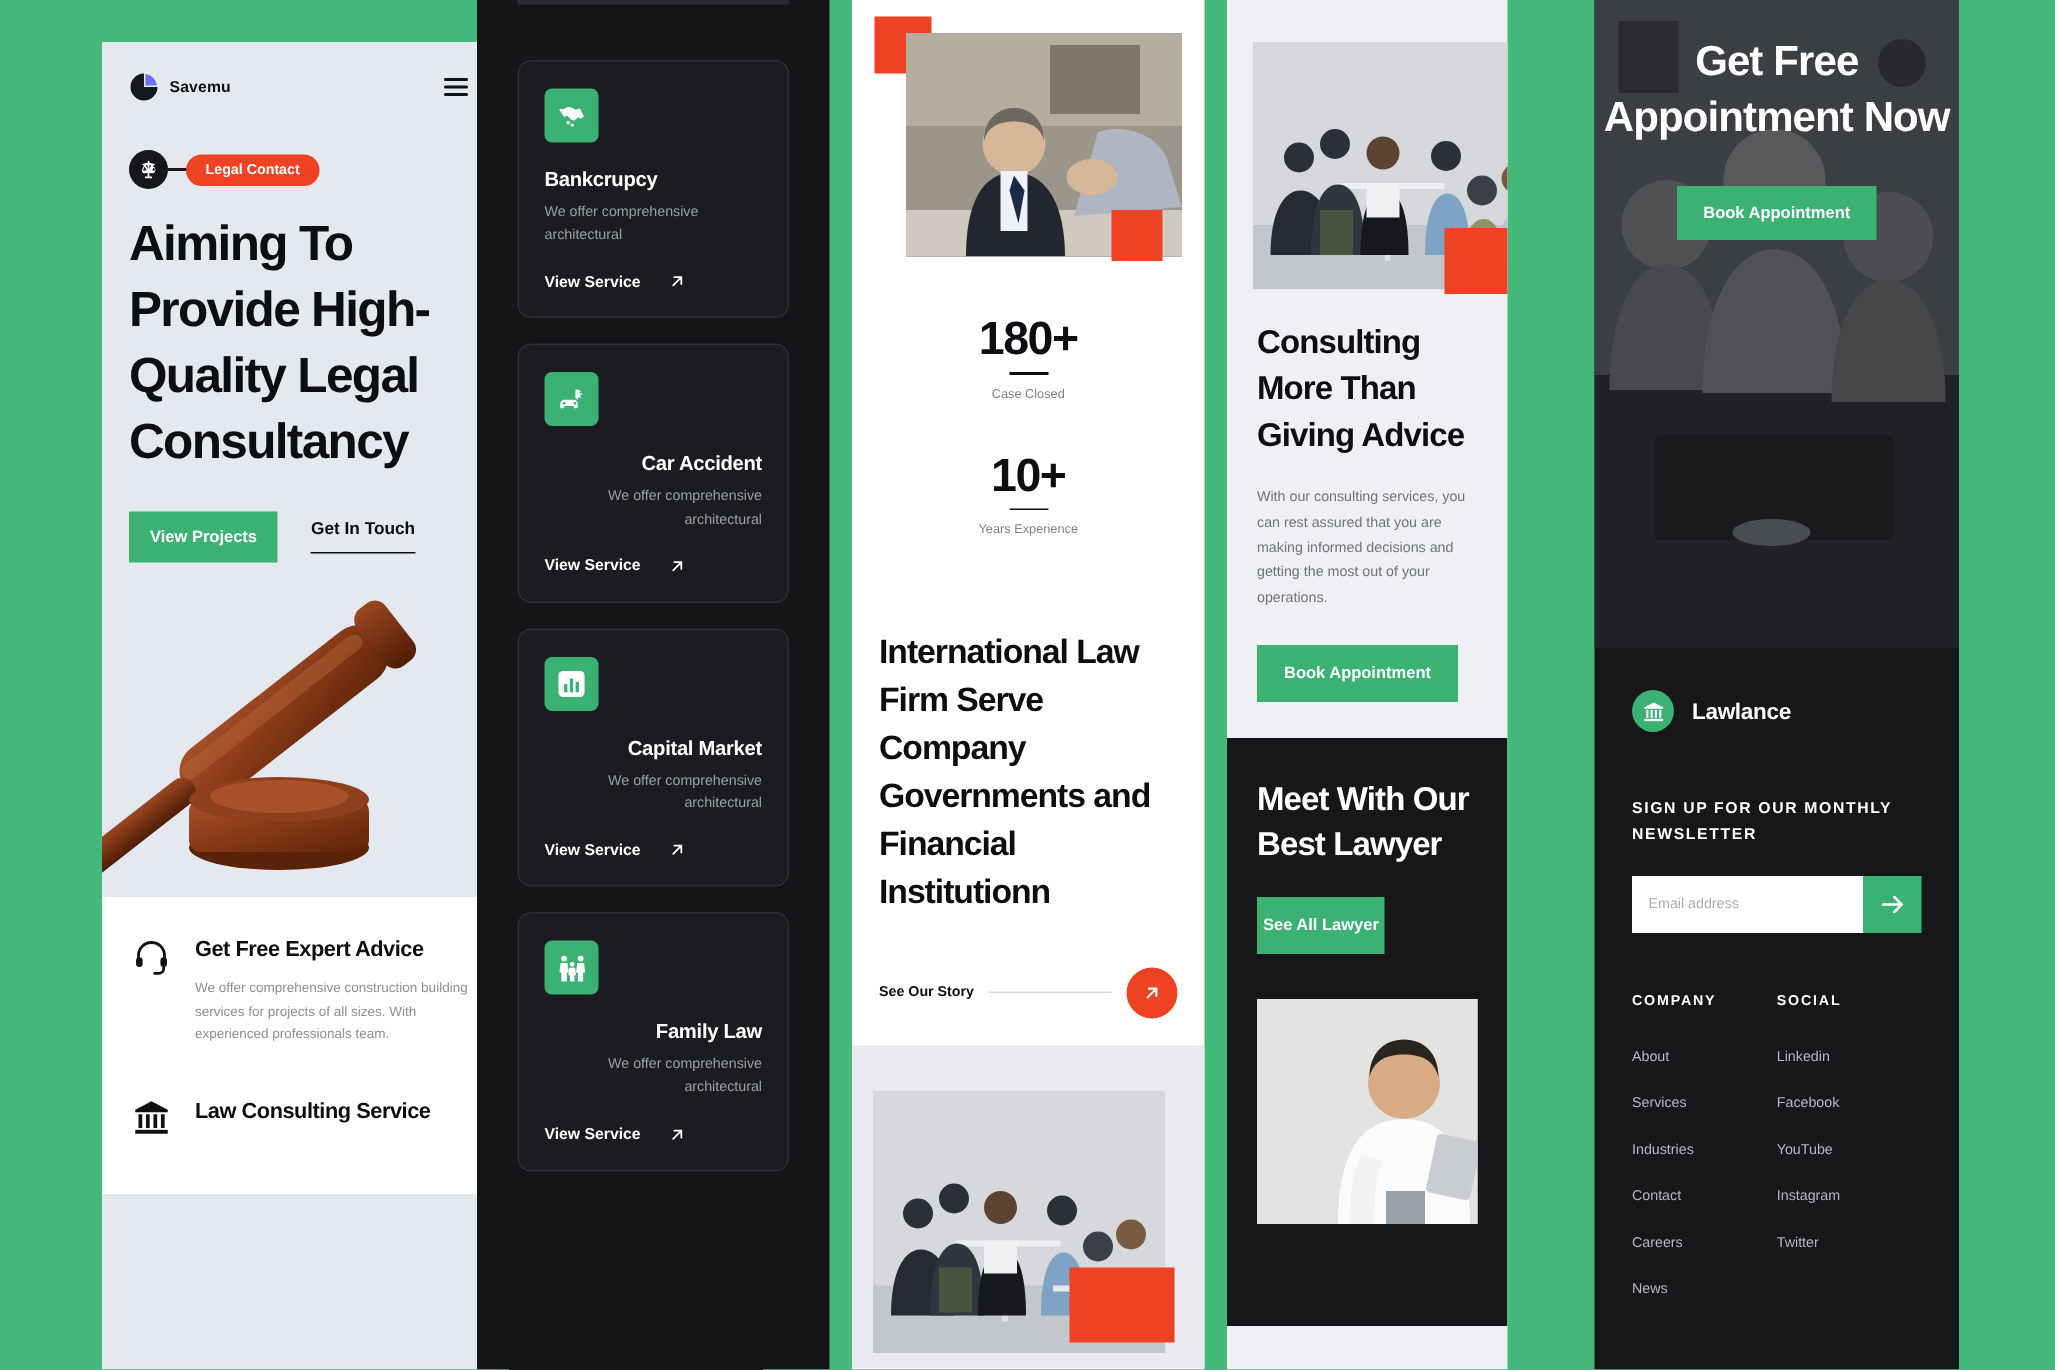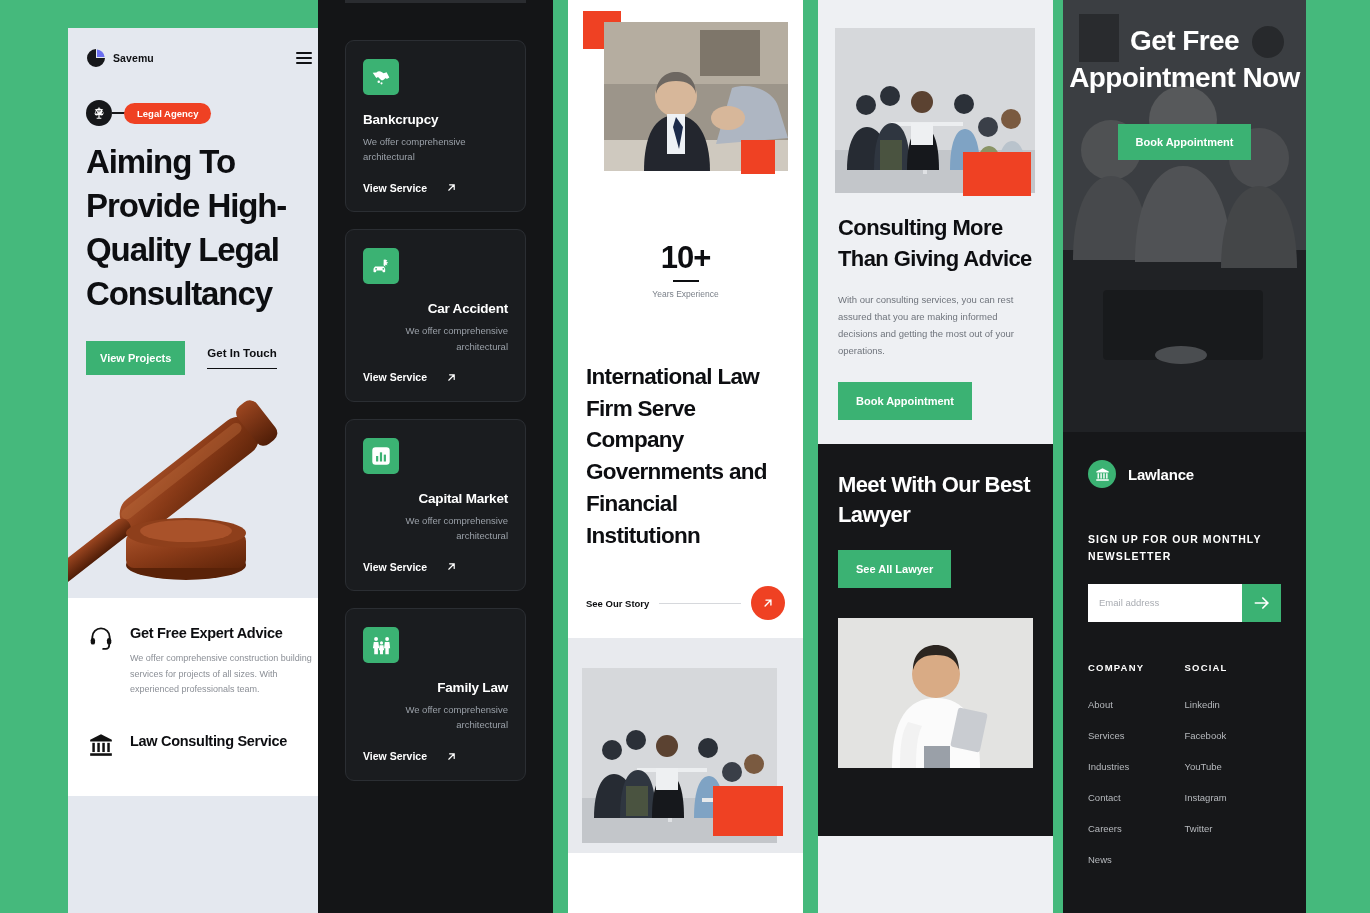--- a/index.html
+++ b/index.html
@@ -65,21 +65,21 @@
   .stat-rule { width:26px; height:1.6px; background:#0d0e11; margin:4px auto 0 auto; }
   .stat-lbl { font-size:8.5px; color:#7b8089; margin-top:7px; }
   .p3-h2 { font-size:22.5px; line-height:1.42; font-weight:600; color:#0d0e11; letter-spacing:-.7px; padding:0 18px; }
   .story-row { display:flex; align-items:center; gap:0; padding:0 18px; margin-top:34px; }
   .story-lbl { font-size:9.5px; font-weight:700; color:#0d0e11; white-space:nowrap; }
   .story-line { flex:1; height:1px; background:#d6d8dc; margin:0 10px; }
   .story-btn { width:34px; height:34px; border-radius:50%; background:#ef4123; display:flex; align-items:center; justify-content:center; flex:none; cursor:pointer; }
   .p3-bottom { background:#e8eaee; margin-top:18px; height:215px; position:relative; }
 
   
-  #panel4 { left:818px; top:0px; width:235px; height:913px; background:#eef0f3; }
+  #panel4 { left:818px; top:0px; width:187px; height:913px; background:#eef0f3; }
   .p4-imgwrap { position:relative; height:212px; }
   .p4-body { padding:0 20px; }
   .p4-h2 { font-size:22px; line-height:1.42; font-weight:600; color:#0d0e11; letter-spacing:-.6px; }
   .p4-p { font-size:9.5px; line-height:1.78; color:#6f747c; margin-top:18px; }
   .p4-dark { background:#161719; margin-top:24px; padding:26px 20px 22px 20px; height:392px; }
   .p4-h3 { font-size:22px; line-height:1.36; font-weight:700; color:#fff; letter-spacing:-.6px; }
   .p4-photo2 { margin-top:30px; height:150px; background:#dfe1e4; position:relative; overflow:hidden; }
 
   
   #panel5 { left:1063px; top:0px; width:243px; height:913px; background:#161719; }
@@ -130,21 +130,21 @@
           </div>
       </div>
 
       <div class="tagrow">
         <span class="tag-circle">
           <svg width="14" height="14" viewBox="0 0 24 24" class="ico-w">
             <path d="M12 2a1 1 0 0 1 1 1v1.3l6 1.5v1.4l-2 0 2.6 5.6a3.6 3.6 0 0 1-7.2 0L15 7.3l-2-.5V20h3v2H8v-2h3V6.8l-2 .5 2.6 5.5a3.6 3.6 0 0 1-7.2 0L7 7.2l-2 0V5.8l6-1.5V3a1 1 0 0 1 1-1zM5.6 13h4.2L7.7 8.5 5.6 13zm10.6 0h4.2l-2.1-4.5-2.1 4.5z"></path>
           </svg>
         </span>
         <span class="tag-line"></span>
-        <span class="tag-pill">Legal Agency</span>
+        <span class="tag-pill">Legal Contact</span>
       </div>
 
       <h1 class="p1-h1">Aiming To Provide High-Quality Legal Consultancy</h1>
 
       <div class="p1-cta">
         <button class="btn-green">View Projects</button>
         <div class="btn-link">Get In Touch</div>
       </div>
     </div>
 
@@ -305,20 +305,25 @@
           <path d="M52 72c0-14 9-22 20-22s20 8 20 22c-2-9-9-13-20-13s-18 4-20 13z" fill="#6d6761"></path>
           <rect x="63" y="92" width="18" height="40" fill="#eef1f5"></rect>
           <path d="M72 95l7 10-4 22-6-22 3-10z" fill="#1c2a4a"></path>
           <path d="M128 66c18-6 40 2 46 18l10 32-72 6 16-56z" fill="#aeb6c2"></path>
           <ellipse cx="124" cy="96" rx="17" ry="12" fill="#d7b79a"></ellipse>
         </svg>
       </div>
     </div>
 
     <div style="padding-top:16px;">
+      <div class="stat">
+        <div class="stat-num">180+</div>
+        <div class="stat-rule"></div>
+        <div class="stat-lbl">Case Closed</div>
+      </div>
       <div class="stat" style="margin-top:32px;">
         <div class="stat-num">10+</div>
         <div class="stat-rule"></div>
         <div class="stat-lbl">Years Experience</div>
       </div>
     </div>
 
     <h2 class="p3-h2" style="margin-top:62px;">International Law Firm Serve Company Governments and Financial Institutionn</h2>
 
     <div class="story-row">
@@ -387,21 +392,21 @@
     </div>
 
     <div class="p4-body">
       <h2 class="p4-h2">Consulting More Than Giving Advice</h2>
       <p class="p4-p">With our consulting services, you can rest assured that you are making informed decisions and getting the most out of your operations.</p>
       <button class="btn-green" style="margin-top:22px;padding:13px 18px;">Book Appointment</button>
     </div>
 
     <div class="p4-dark">
       <h3 class="p4-h3">Meet With Our Best Lawyer</h3>
-      <button class="btn-green" style="margin-top:20px;padding:13px 18px;">See All Lawyer</button>
+      <button class="btn-green" style="margin-top:20px;padding:13px 4px;">See All Lawyer</button>
       <div class="p4-photo2">
         <svg width="196" height="150" viewBox="0 0 196 150">
           <rect width="196" height="150" fill="#e3e3e1"></rect>
           <path d="M54 150c0-46 14-70 44-70s44 24 44 70H54z" fill="#fbfbfb"></path>
           <circle cx="98" cy="56" r="24" fill="#d9ab85"></circle>
           <path d="M75 52c0-16 10-25 23-25s23 9 23 25c-3-11-11-15-23-15s-20 4-23 15z" fill="#2b2520"></path>
           <rect x="116" y="92" width="30" height="40" rx="3" fill="#c9ccd1" transform="rotate(12 131 112)"></rect>
           <path d="M70 104c-6 10-8 22-8 46h16c0-22 2-34 6-42l-14-4z" fill="#f2f2f2"></path>
           <rect x="86" y="128" width="26" height="22" fill="#9aa0a8"></rect>
         </svg>

